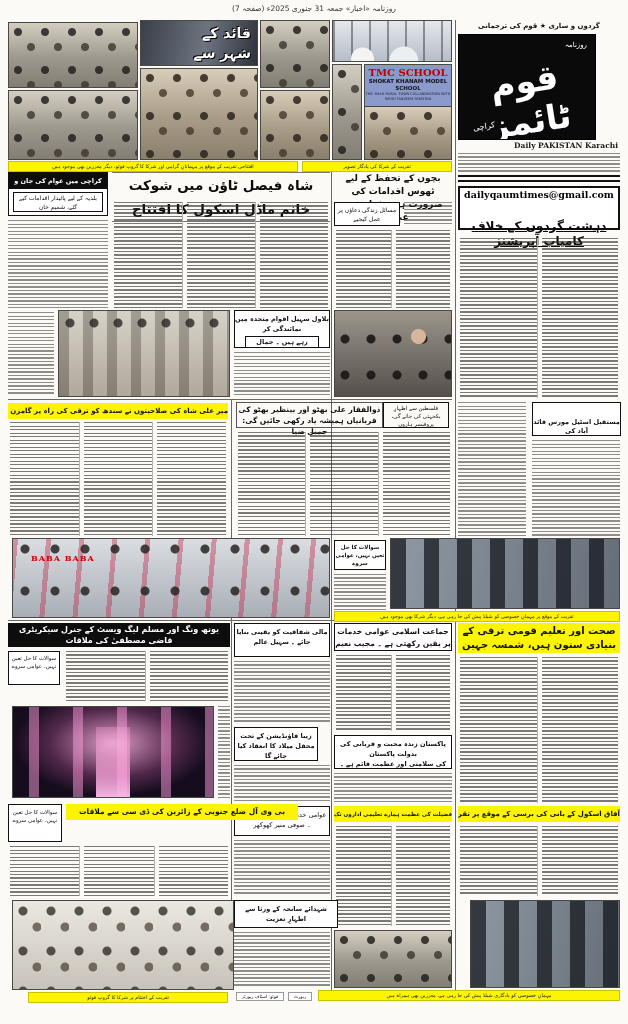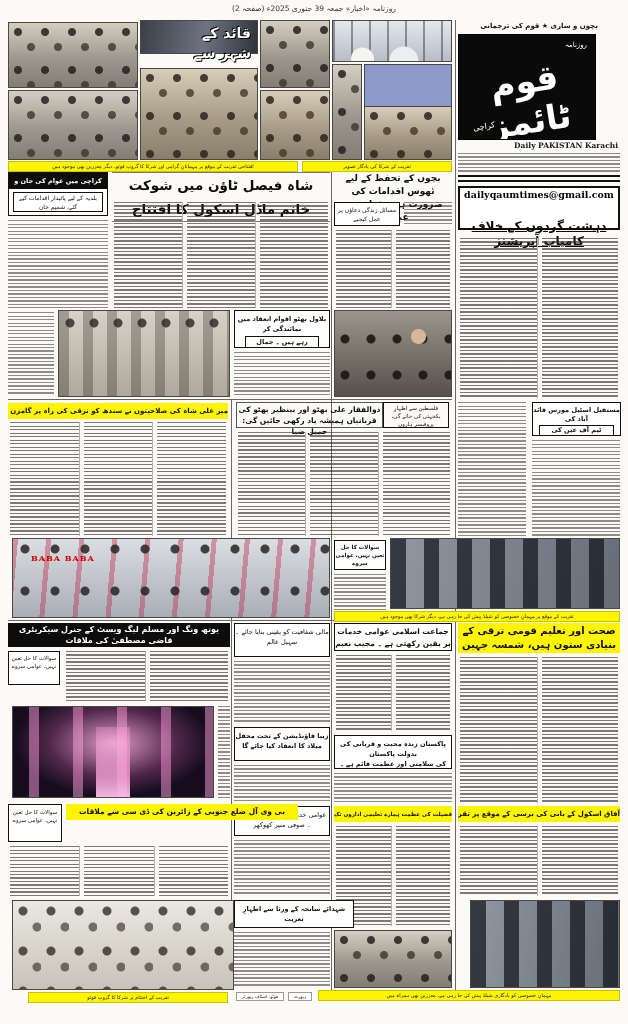--- a/index.html
+++ b/index.html
@@ -66,53 +66,59 @@
   .bighead{font-weight:700;text-align:center;color:#0b0b0b}
   .rule-v{background:#6b6861;width:1px}
   .rule-h{background:#6b6861;height:1px}
   .capbar{background:#fcf400;font-size:5px;line-height:9px;white-space:nowrap;overflow:hidden;
           text-align:center;color:#222;border:1px solid #c9c200}
   .dbl{border-top:2.5px solid #111;border-bottom:2.5px solid #111;height:7px;border-left:none;border-right:none}
 </style>
 </head>
 <body>
 
-<div class="abs u" style="left:0;top:4;width:628px;top:4px;text-align:center;font-size:7.5px;color:#333">روزنامہ «اخبار» جمعہ 39 جنوری 2025ء (صفحہ 2)</div>
+<div class="abs u" style="left:0;top:4;width:628px;top:4px;text-align:center;font-size:7.5px;color:#333">روزنامہ «اخبار» جمعہ 31 جنوری 2025ء (صفحہ 7)</div>
 
 <div class="abs rule-v" style="left:455px;top:20px;height:970px"></div>
 <div class="abs rule-v" style="left:331px;top:170px;height:820px"></div>
 <div class="abs rule-v" style="left:231px;top:400px;height:588px"></div>
 <div class="abs rule-h" style="left:8px;top:399px;width:444px"></div>
 <div class="abs rule-h" style="left:8px;top:620px;width:612px"></div>
 
 <div class="abs ph heads" style="left:8px;top:22px;width:130px;height:66px"></div>
 <div class="abs ph heads" style="left:8px;top:90px;width:130px;height:70px"></div>
 
-<div class="abs ph" style="left:140px;top:20px;width:118px;height:34px;background:linear-gradient(100deg,#3a3f48,#6d7480 55%,#2e323a)">
+<div class="abs ph" style="left:140px;top:20px;width:118px;height:46px;background:linear-gradient(100deg,#3a3f48,#6d7480 55%,#2e323a)">
   <div class="u" style="position:absolute;right:6px;top:2px;color:#fff;font-weight:700;font-size:14px;line-height:20px;
               text-align:right;text-shadow:1px 1px 0 #000,-1px -1px 0 #000">
     <span>قائد کے</span><br><span>شہر سے</span>
   </div>
 </div>
 <div class="abs ph warm" style="left:140px;top:68px;width:118px;height:92px"></div>
 
 <div class="abs ph heads" style="left:260px;top:20px;width:70px;height:68px"></div>
 <div class="abs ph warm" style="left:260px;top:90px;width:70px;height:70px"></div>
 
 <div class="abs ph mosque" style="left:332px;top:20px;width:120px;height:42px"></div>
 <div class="abs ph heads" style="left:332px;top:64px;width:30px;height:96px"></div>
 
 <div class="abs ph" style="left:364px;top:64px;width:88px;height:96px;background:#8b9aca">
+  <div style="text-align:center;padding-top:2px">
+    <div style="color:#c00000;font-weight:700;font-size:10px;line-height:11px;font-family:'DejaVu Serif',serif">TMC SCHOOL</div>
+    <div style="color:#101020;font-weight:700;font-size:5.5px;line-height:7px">SHOKAT KHANAM MODEL SCHOOL</div>
+    <div style="color:#202038;font-size:3.5px;line-height:5px">TMC SHAH FAISAL TOWN COLLABORATION WITH</div>
+    <div style="color:#202038;font-size:3.5px;line-height:5px">SEHRI TANZEEM PAKISTAN</div>
+  </div>
   <div class="warm" style="position:absolute;left:0;bottom:0;width:100%;height:52px;border-top:1px solid #444"></div>
 </div>
 
 <div class="abs capbar u" style="left:8px;top:161px;width:290px">افتتاحی تقریب کے موقع پر مہمانانِ گرامی اور شرکا کا گروپ فوٹو، دیگر معززین بھی موجود ہیں</div>
 <div class="abs capbar u" style="left:302px;top:161px;width:150px">تقریب کے شرکا کی یادگار تصویر</div>
 
-<div class="abs u" style="left:458px;top:22px;width:162px;text-align:center;font-size:7px;font-weight:700">بچوں و ساری ★ قوم کی ترجمانی</div>
+<div class="abs u" style="left:458px;top:22px;width:162px;text-align:center;font-size:7px;font-weight:700">گردوں و ساری ★ قوم کی ترجمانی</div>
 
 <div class="abs" style="left:458px;top:34px;width:138px;height:106px;background:#0a0a0a;border:1px solid #000;overflow:hidden">
   <span class="u" style="position:absolute;right:8px;top:6px;color:#fff;font-size:7px">روزنامہ</span>
   <div class="u" style="position:absolute;left:0;top:26px;width:100%;text-align:center;color:#fff;font-weight:700;
               font-size:34px;line-height:40px;transform:rotate(-9deg)">قوم ٹائمز</div>
   <span class="u" style="position:absolute;left:14px;bottom:8px;color:#fff;font-size:8px;transform:rotate(-9deg)">کراچی</span>
 </div>
 <div class="abs" style="left:458px;top:141px;width:160px;text-align:right;font-size:7.5px;font-weight:700;
             font-family:'DejaVu Serif',serif;color:#1a1a1a">Daily PAKISTAN Karachi</div>
 
@@ -122,41 +128,41 @@
 <div class="abs" style="left:458px;top:186px;width:162px;height:44px;border:2px solid #111;background:#fff;text-align:center">
   <div style="font-size:9.5px;font-weight:700;font-family:'DejaVu Serif',serif;line-height:13px">dailyqaumtimes@gmail.com</div>
 </div>
 
 <div class="abs u bighead" style="left:458px;top:219px;width:162px;font-size:12px;line-height:15px;text-decoration:underline">دہشت گردوں کے خلاف کامیاب آپریشنز</div>
 <div class="abs cols" style="left:458px;top:238px;width:162px;height:160px">
   <div class="c"></div>
   <div class="c"></div>
 </div>
 <div class="abs tx" style="left:458px;top:402px;width:68px;height:134px"></div>
-<div class="abs boxhead u" style="left:532px;top:402px;width:89px;height:34px;font-size:6.5px;line-height:9px;padding-top:3px">
+<div class="abs boxhead u" style="left:532px;top:402px;width:89px;height:34px;font-size:6.5px;line-height:9px;padding-top:15px">
   <div>مستقبل اسٹیل مورس قائد آباد کی</div>
   <div style="border:1px solid #111;margin:1px 6px">ٹیم آف عین کی ملاقات</div>
 </div>
 <div class="abs tx" style="left:532px;top:440px;width:88px;height:96px"></div>
 
 <div class="abs" style="left:8px;top:172px;width:100px;height:44px;border:1px solid #111;background:#fff">
   <div class="blackbar u" style="font-size:6.5px;line-height:16px;height:16px">کراچی میں عوام کی جان و مال کا تحفظ نہیں</div>
   <div class="boxhead u" style="margin:3px 4px;font-size:6px;line-height:9px;font-weight:400">بلدیہ کے لیے پائیدار اقدامات کیے گئے، شمیم خان</div>
 </div>
 <div class="abs u bighead" style="left:112px;top:172px;width:218px;font-size:13.5px;line-height:24px;border-top:1px solid #777;border-bottom:1px solid #777">شاہ فیصل ٹاؤن میں شوکت خانم ماڈل اسکول کا افتتاح</div>
 <div class="abs cols" style="left:112px;top:202px;width:218px;height:106px">
   <div class="c"></div>
   <div class="c"></div>
   <div class="c"></div>
 </div>
 <div class="abs tx" style="left:8px;top:220px;width:100px;height:88px"></div>
 <div class="abs tx" style="left:8px;top:312px;width:46px;height:84px"></div>
 <div class="abs ph meet" style="left:58px;top:310px;width:172px;height:87px"></div>
 <div class="abs boxhead u" style="left:234px;top:310px;width:96px;height:38px;font-size:6.5px;line-height:10px;padding-top:3px">
-  <div>بلاول بھٹو اقوام انعقاد میں نمائندگی کر</div>
+  <div>بلاول سہیل اقوام متحدہ میں نمائندگی کر</div>
   <div style="border:1px solid #111;margin:2px 10px">رہے ہیں ۔ جمال کھوکھر</div>
 </div>
 <div class="abs tx" style="left:234px;top:352px;width:96px;height:44px"></div>
 
 <div class="abs u bighead" style="left:334px;top:172px;width:118px;font-size:9px;line-height:13px">بچوں کے تحفظ کے لیے ٹھوس اقدامات کی ضرورت ہے، عثمان میر عباسی</div>
 <div class="abs boxhead u" style="left:334px;top:202px;width:66px;height:24px;font-size:6px;line-height:9px;padding-top:2px;font-weight:400">مسائل زندگی دعاؤں پر عمل کیجیے</div>
 <div class="abs tx" style="left:404px;top:202px;width:48px;height:24px"></div>
 <div class="abs cols" style="left:334px;top:230px;width:118px;height:78px">
   <div class="c"></div>
   <div class="c"></div>
@@ -199,23 +205,23 @@
 <div class="abs cols" style="left:334px;top:655px;width:118px;height:76px">
   <div class="c"></div>
   <div class="c"></div>
 </div>
 <div class="abs boxhead u" style="left:334px;top:735px;width:118px;height:34px;font-size:6.5px;line-height:10px;padding-top:3px">
   <div>پاکستان زندہ محبت و قربانی کی بدولت پاکستان</div>
   <div>کی سلامتی اور عظمت قائم ہے ۔ شبیر خان</div>
 </div>
 <div class="abs tx" style="left:334px;top:773px;width:118px;height:30px"></div>
 
-<div class="abs boxhead u" style="left:234px;top:623px;width:96px;height:34px;font-size:6.5px;line-height:10px;padding-top:3px;font-weight:400">مالی شفافیت کو یقینی بنایا جائے ۔ سہیل عالم</div>
+<div class="abs boxhead u" style="left:234px;top:623px;width:96px;height:34px;font-size:6.5px;line-height:10px;padding-top:3px;font-weight:700">مالی شفافیت کو یقینی بنایا جائے ۔ سہیل عالم</div>
 <div class="abs tx" style="left:234px;top:661px;width:96px;height:62px"></div>
-<div class="abs boxhead u" style="left:234px;top:727px;width:96px;height:34px;font-size:6.5px;line-height:10px;padding-top:3px">زیبا فاؤنڈیشن کے تحت محفل میلاد کا انعقاد کیا جائے گا</div>
+<div class="abs boxhead u" style="left:234px;top:727px;width:84px;height:34px;font-size:6.5px;line-height:10px;padding-top:3px">زیبا فاؤنڈیشن کے تحت محفل میلاد کا انعقاد کیا جائے گا</div>
 <div class="abs tx" style="left:234px;top:765px;width:96px;height:38px"></div>
 
 <div class="abs blackbar u" style="left:8px;top:623px;width:222px;height:24px;font-size:8px;line-height:11px;padding-top:1px">یوتھ ونگ اور مسلم لیگ ویسٹ کے جنرل سیکریٹری قاضی مصطفیٰ کی ملاقات</div>
 <div class="abs boxhead u" style="left:8px;top:651px;width:52px;height:34px;font-size:5.5px;line-height:8px;padding-top:2px;font-weight:400">سوالات کا حل تعین نہیں، عوامی سروے</div>
 <div class="abs cols" style="left:64px;top:651px;width:166px;height:50px">
   <div class="c"></div>
   <div class="c"></div>
 </div>
 
 <div class="abs ph concert" style="left:12px;top:706px;width:202px;height:92px"></div>
@@ -242,18 +248,18 @@
   <div class="c"></div>
   <div class="c"></div>
   <div class="c"></div>
 </div>
 
 <div class="abs ph whitegroup" style="left:12px;top:900px;width:222px;height:90px"></div>
 <div class="abs capbar u" style="left:28px;top:992px;width:200px">تقریب کے اختتام پر شرکا کا گروپ فوٹو</div>
 <div class="abs u" style="left:236px;top:992px;width:48px;height:9px;border:1px solid #999;font-size:4.5px;line-height:8px;text-align:center;background:#fff">فوٹو: اسٹاف رپورٹر</div>
 <div class="abs u" style="left:288px;top:992px;width:24px;height:9px;border:1px solid #999;font-size:4.5px;line-height:8px;text-align:center;background:#fff">رپورٹ</div>
 
-<div class="abs boxhead u" style="left:234px;top:900px;width:120px;height:28px;font-size:6.5px;line-height:10px;padding-top:3px">شہدائے سانحہ کے ورثا سے اظہارِ تعزیت</div>
+<div class="abs boxhead u" style="left:234px;top:900px;width:104px;height:28px;font-size:6.5px;line-height:10px;padding-top:3px">شہدائے سانحہ کے ورثا سے اظہارِ تعزیت</div>
 <div class="abs tx" style="left:234px;top:932px;width:96px;height:56px"></div>
 
 <div class="abs ph heads" style="left:334px;top:930px;width:118px;height:58px"></div>
 <div class="abs ph award" style="left:470px;top:900px;width:150px;height:88px"></div>
 <div class="abs capbar u" style="left:318px;top:990px;width:302px">مہمانِ خصوصی کو یادگاری شیلڈ پیش کی جا رہی ہے، معززین بھی ہمراہ ہیں</div>
 
 </body></html>

